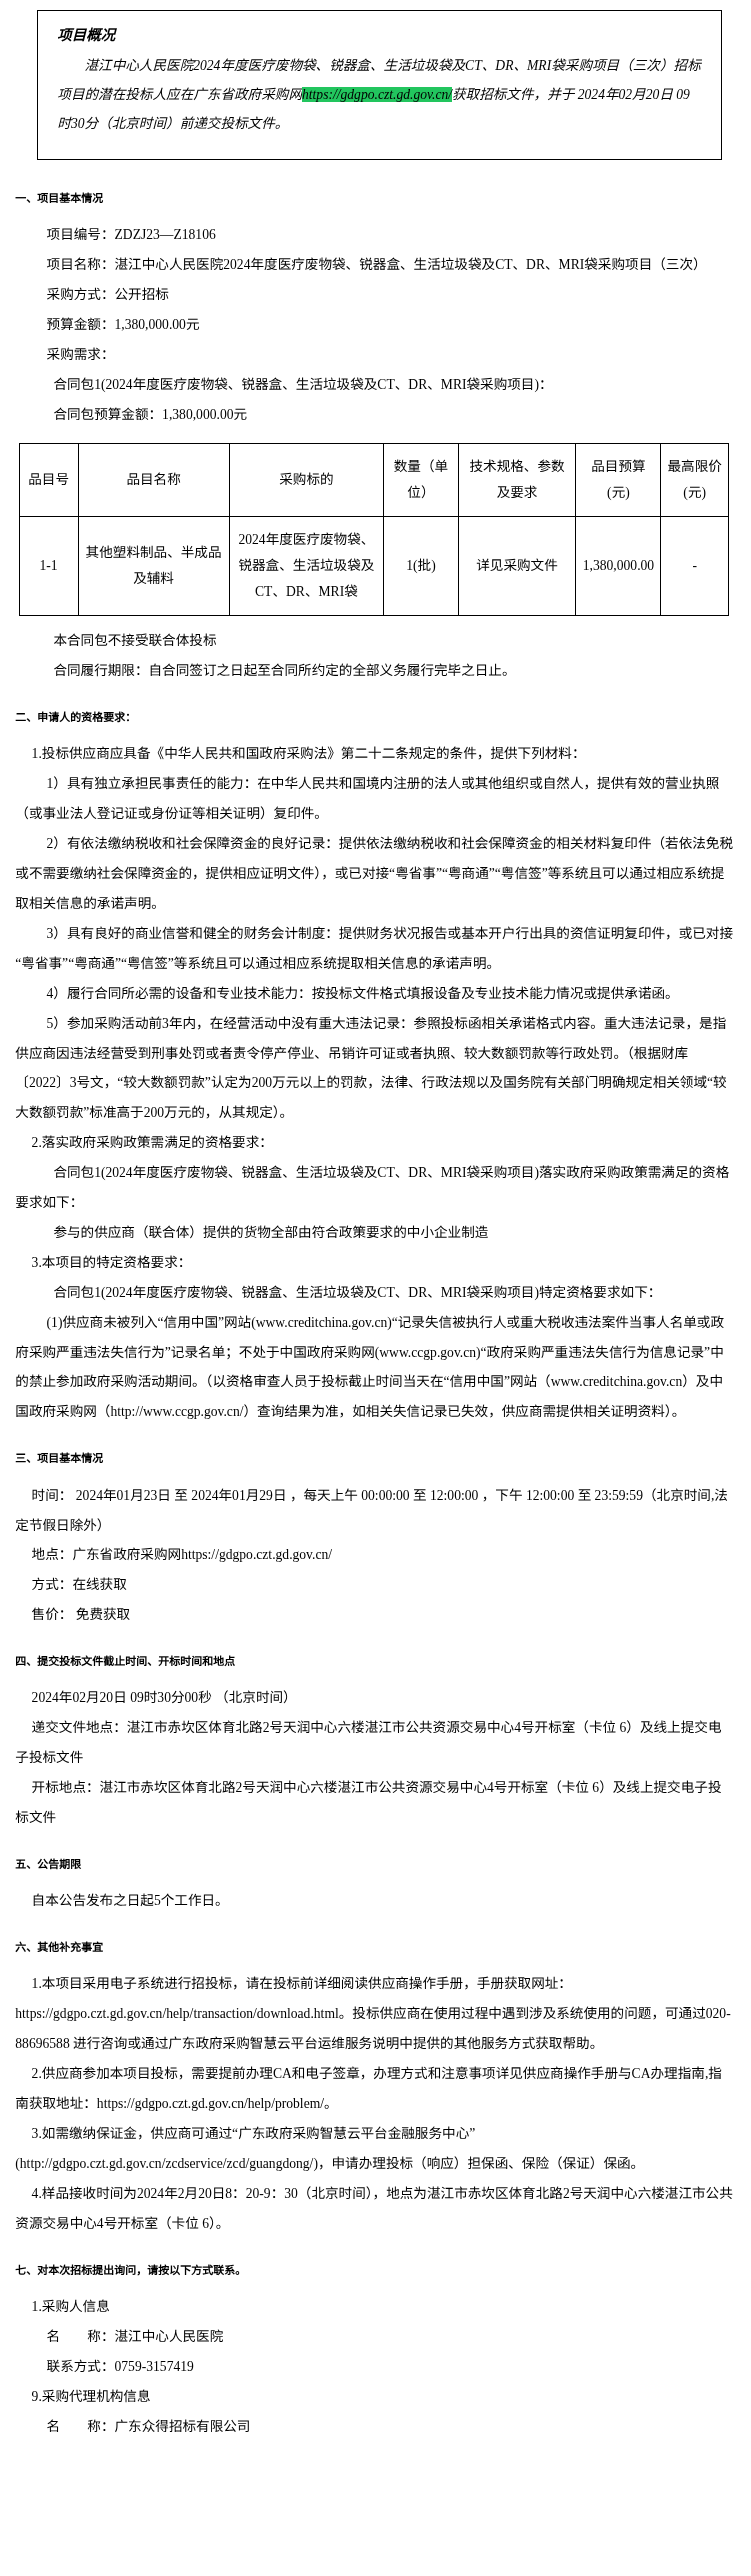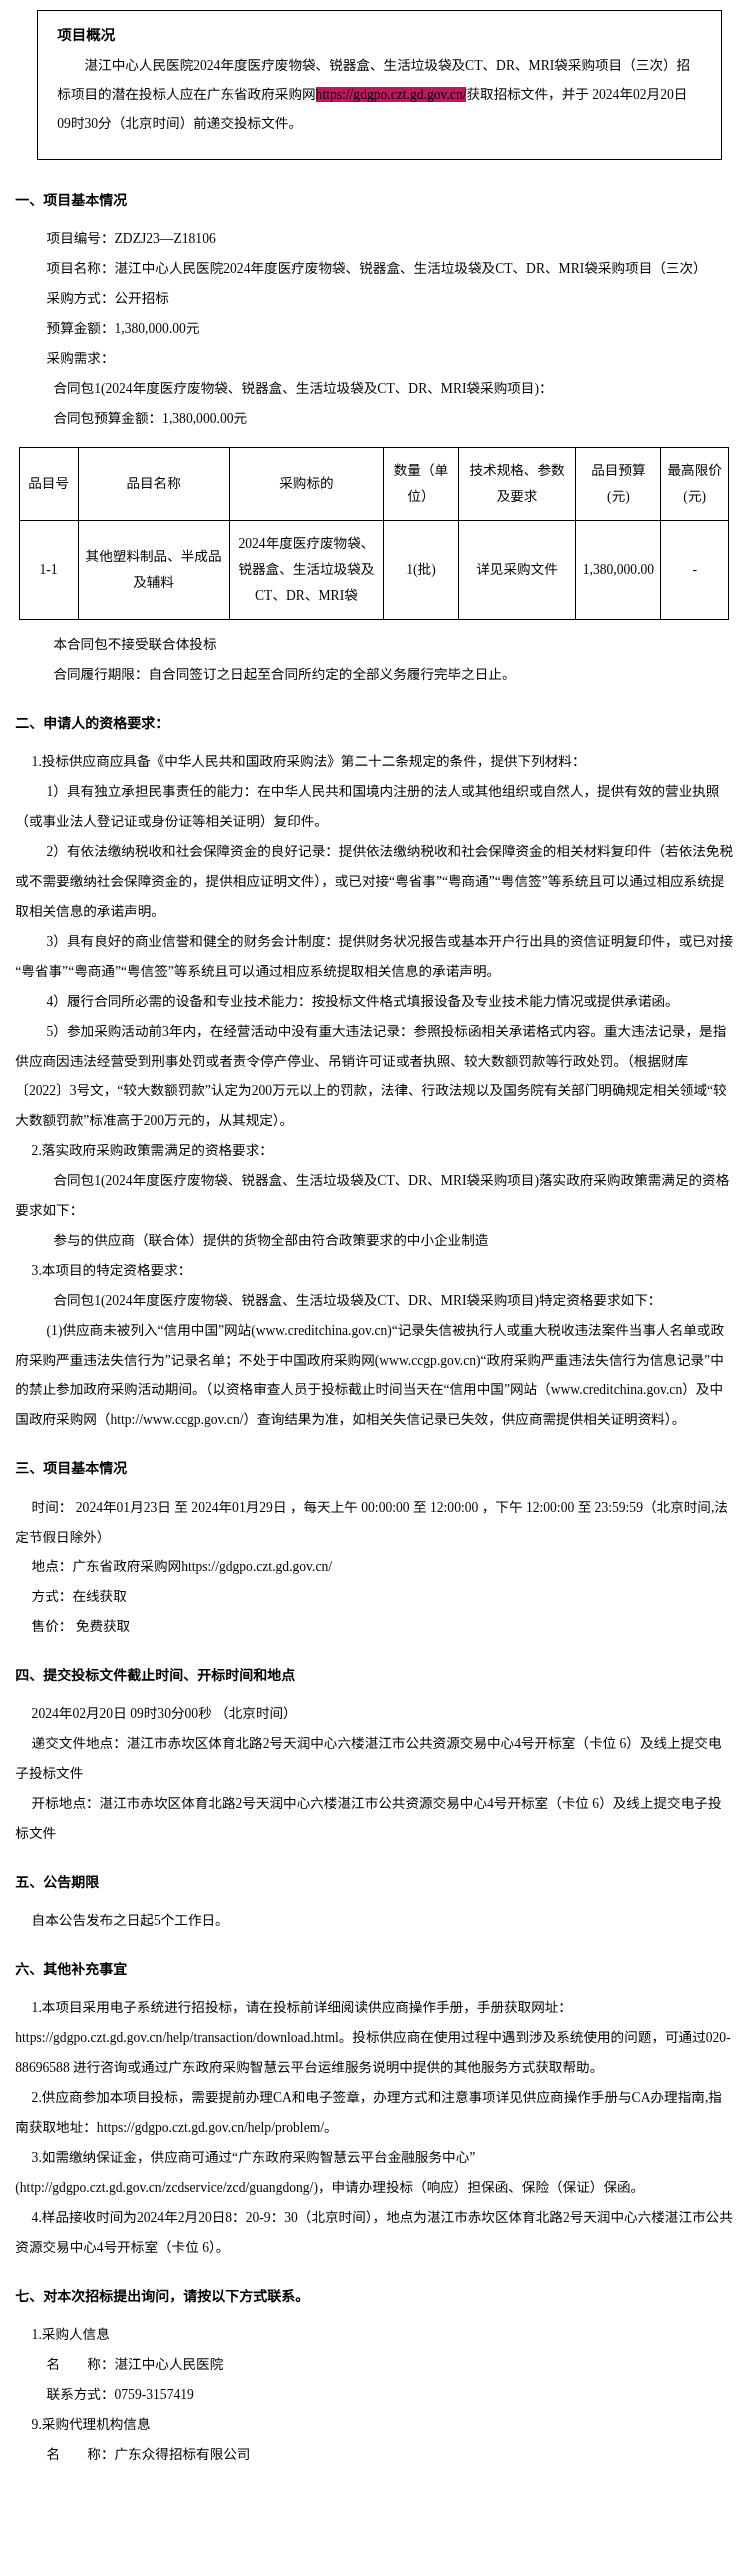--- a/index.html
+++ b/index.html
@@ -12,38 +12,39 @@
     width: 751px;
     box-sizing: border-box;
     padding: 8.5px 17px 34px 15.3px;
     background: #ffffff;
   }
   
   .overview-box {
     border: 1.7px solid #000000;
     margin: 1.7px 12px 29px 22px;
     padding: 12px 19px 20.4px 19px;
+    font-style: italic;
   }
   .overview-title {
     font-family: "Liberation Sans", "DejaVu Sans", sans-serif;
     font-weight: bold;
     font-size: 14.5px;
     margin: 0 0 6.8px 0;
   }
   .overview-text {
     margin: 0;
     line-height: 2.15;
     text-indent: 2em;
   }
-  .hl { background: #be185d; }
+  .hl { background: #22c55e; }
   
   .sec-heading {
     font-family: "Liberation Sans", "DejaVu Sans", sans-serif;
     font-weight: bold;
-    font-size: 14px;
+    font-size: 11px;
     margin: 22px 0 15.3px 0;
   }
   
   p.doc { margin: 0; line-height: 2.2; }
   .i1 { text-indent: 1.2em; }
   .i2 { text-indent: 2.3em; }
   .i3 { text-indent: 2.8em; }
   
   table.items {
     border-collapse: collapse;

